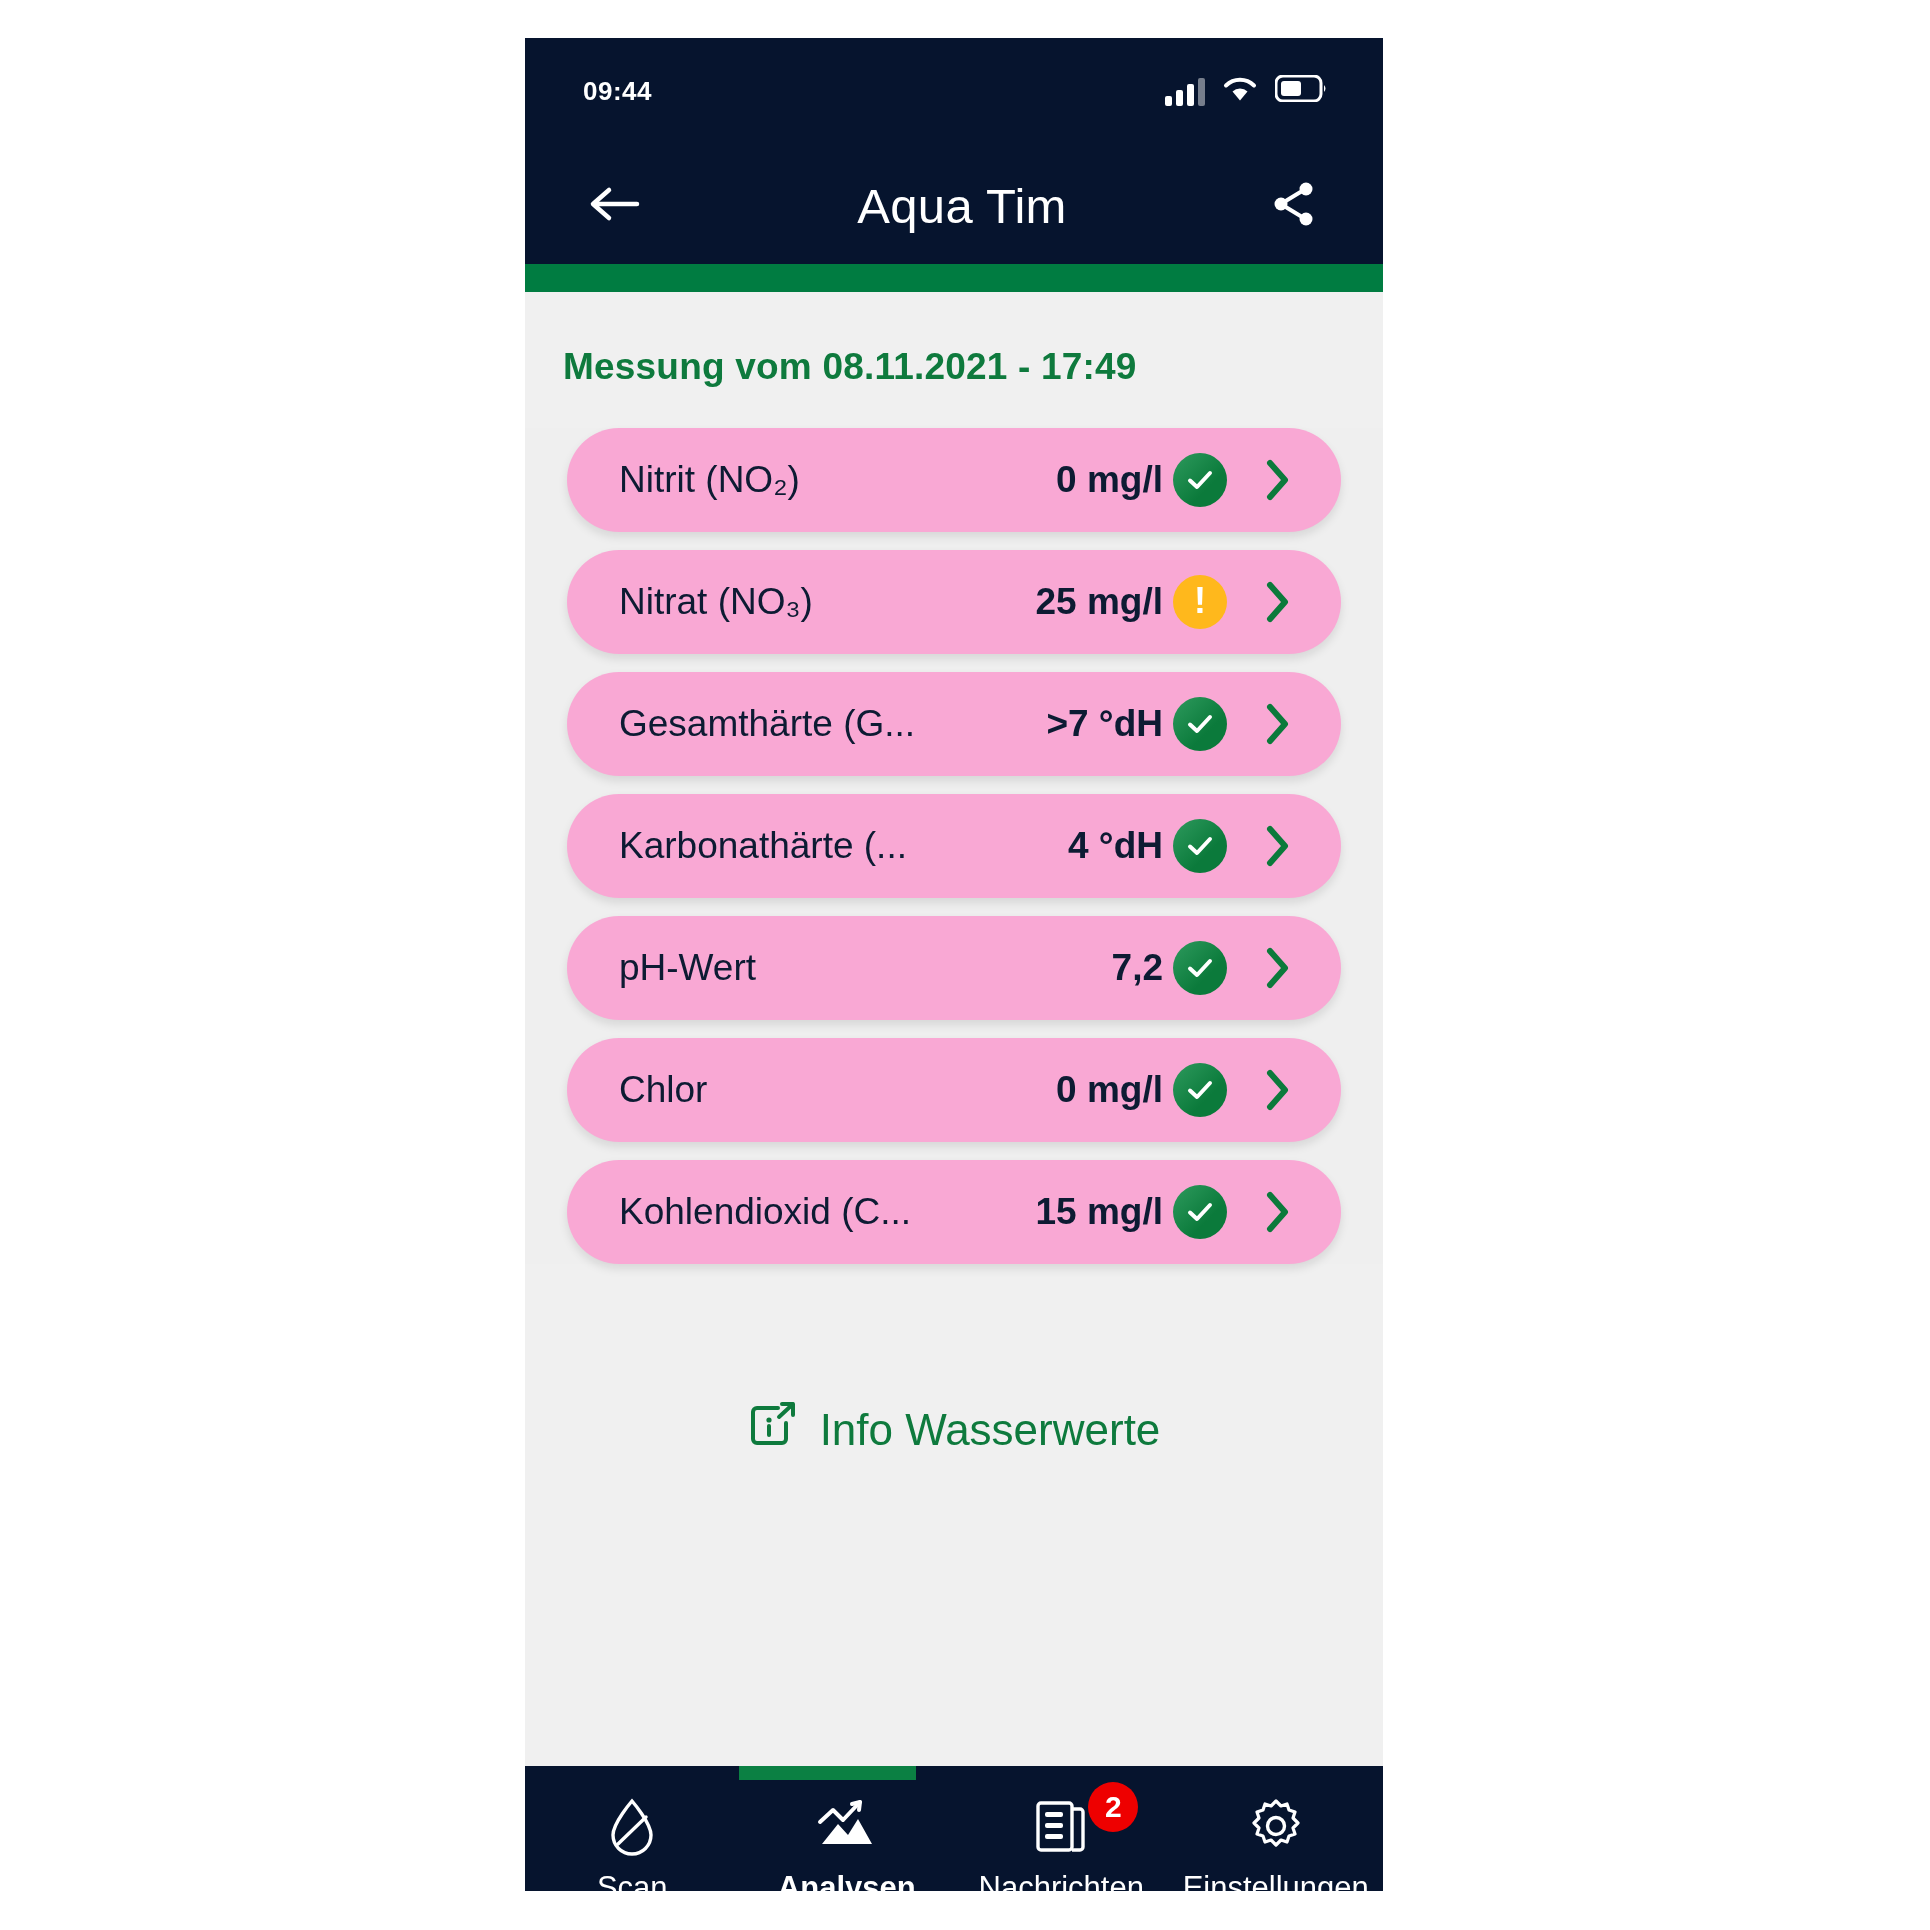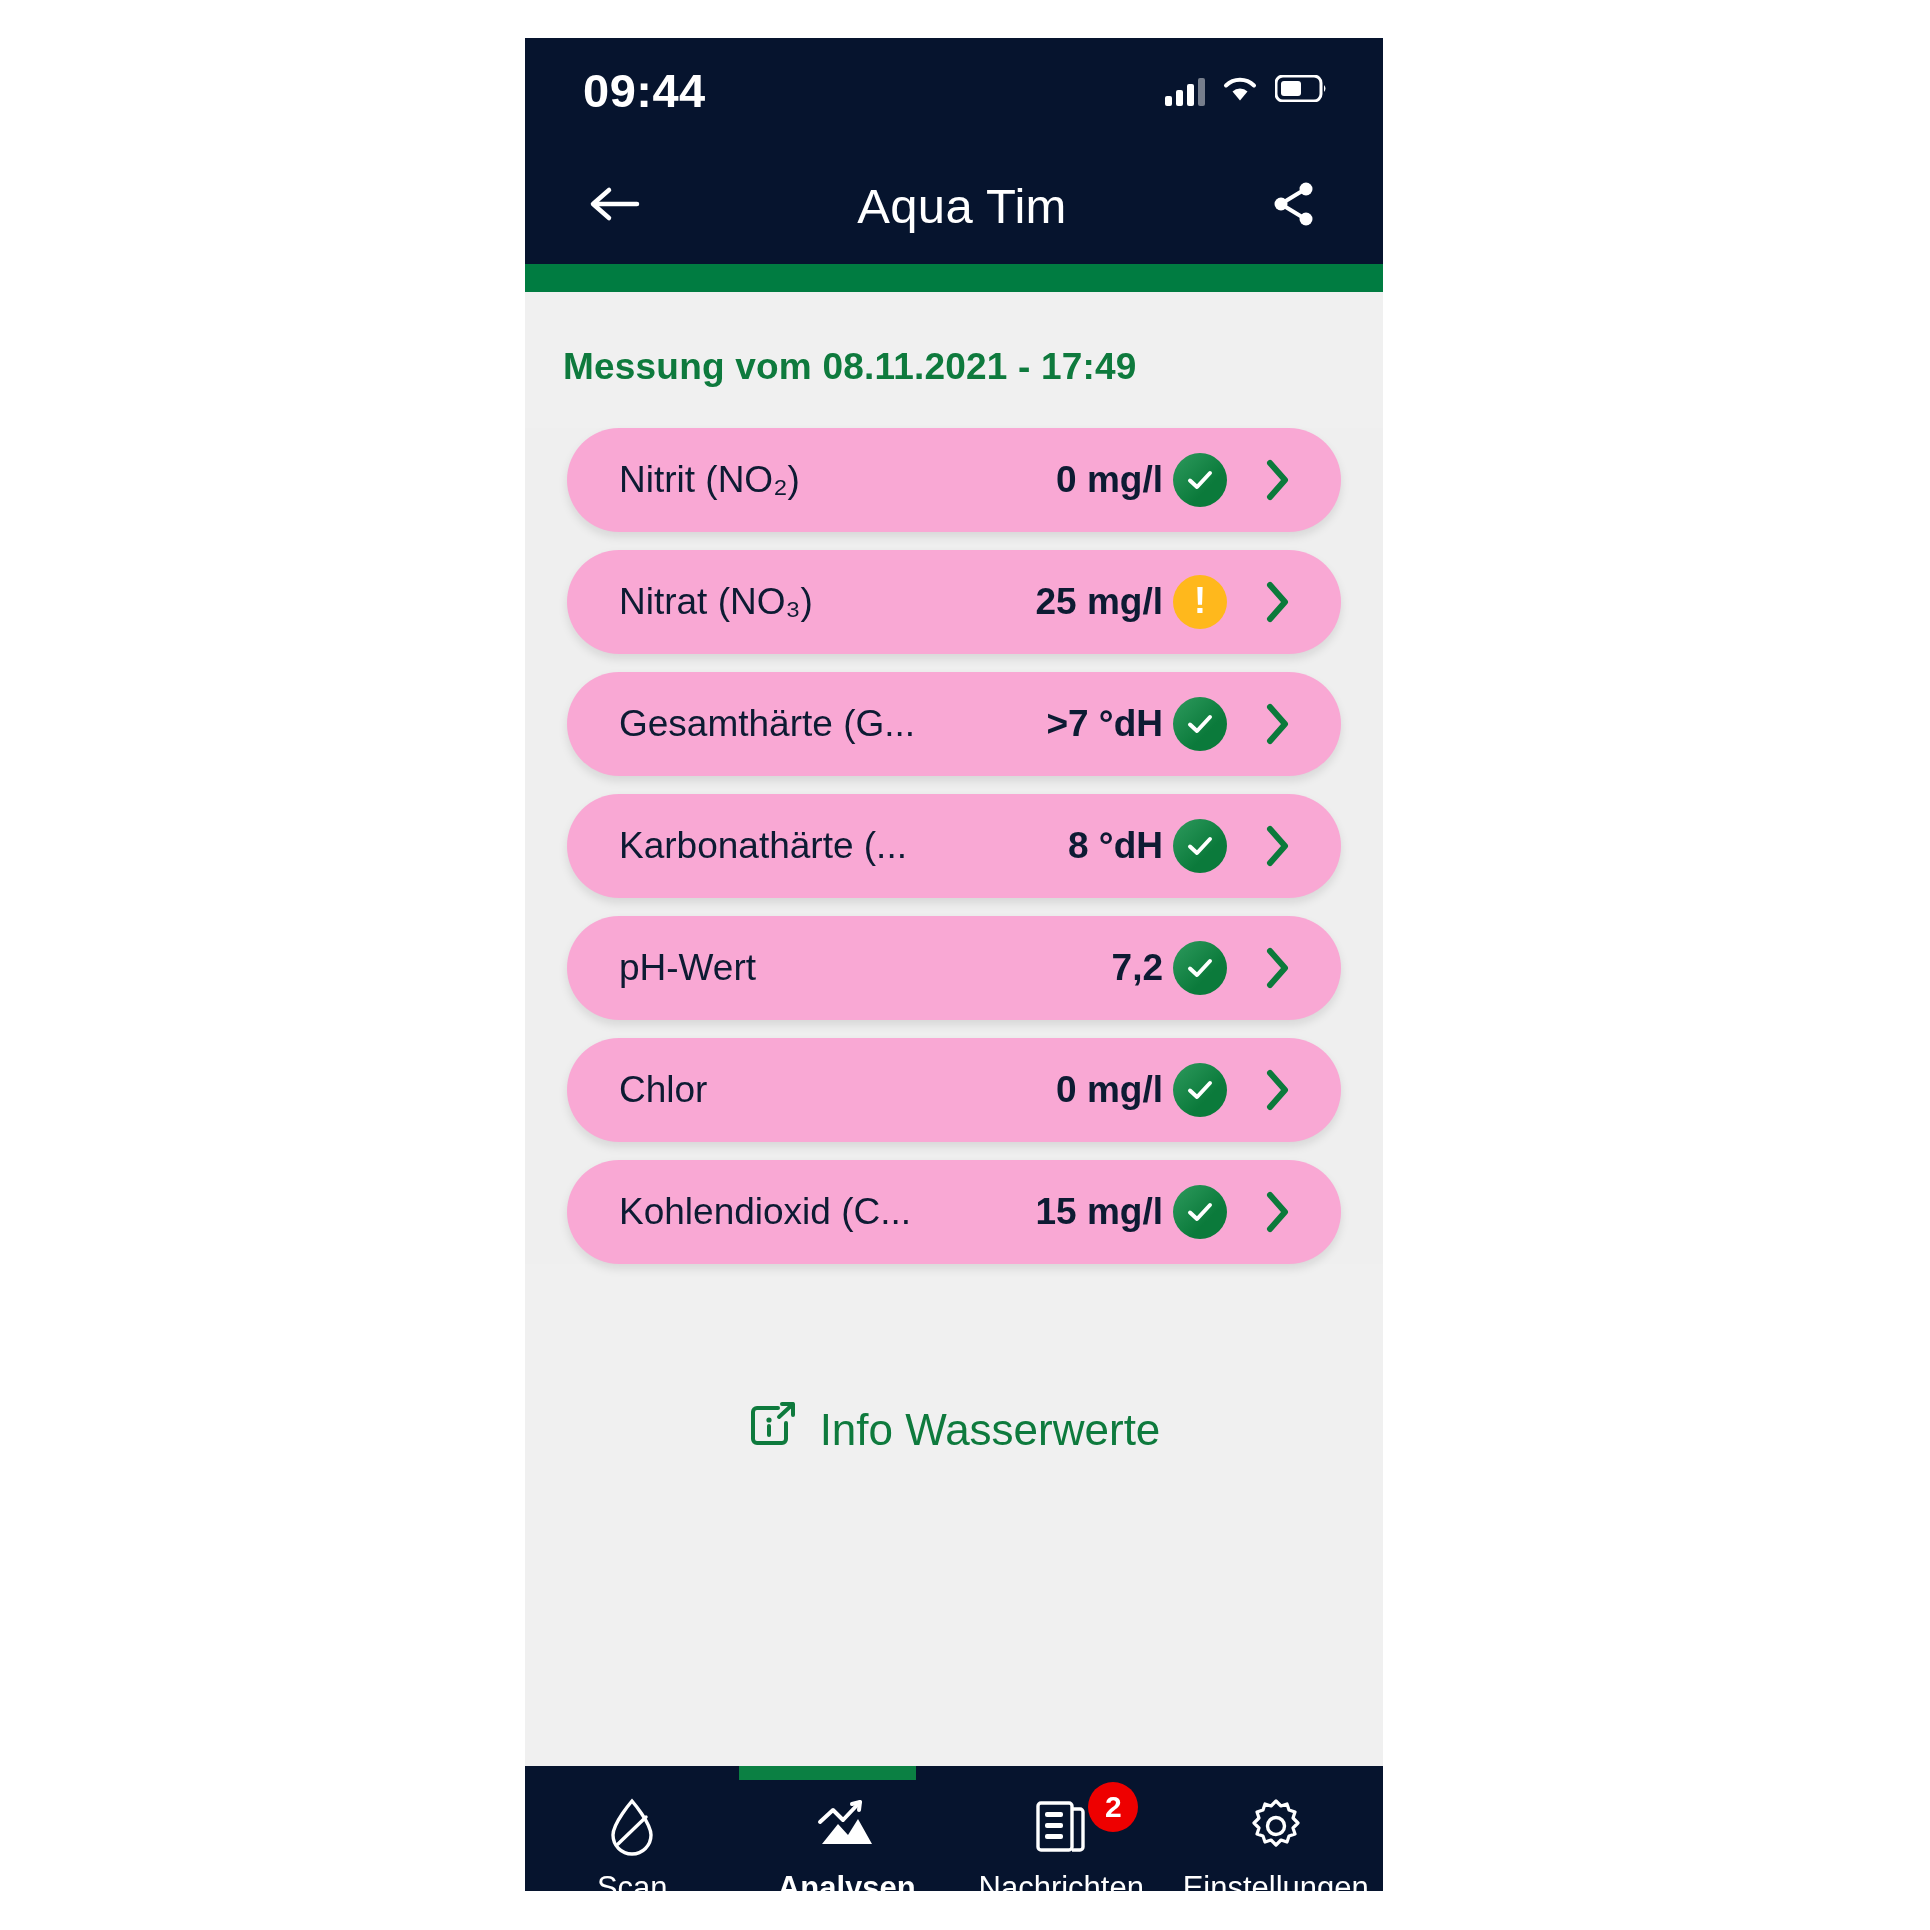--- a/index.html
+++ b/index.html
@@ -29,21 +29,21 @@
     position:relative;
     height:109px;
     background:#06142e;
     display:flex;
     align-items:center;
     justify-content:space-between;
     padding:0 56px 0 58px;
   }
   .status-time {
     color:#ffffff;
-    font-size:47px;
+    font-size:26px;
     font-weight:bold;
     letter-spacing:0.5px;
     line-height:1;
     padding-bottom:4px;
   }
   .status-icons {
     display:flex;
     align-items:flex-end;
     gap:18px;
     padding-bottom:4px;
@@ -304,21 +304,21 @@
           </span>
           <span class="chev">
             <svg width="26" height="44" viewBox="0 0 26 44">
                 <path d="M5 5 L20 22 L5 39" stroke="#0b7a3b" stroke-width="6" fill="none" stroke-linecap="round" stroke-linejoin="round"></path>
               </svg>
           </span>
         </div>
 
         <div class="row">
           <span class="row-label">Karbonathärte (...</span>
-          <span class="row-value">8 °dH</span>
+          <span class="row-value">4 °dH</span>
           <span class="badge ok">
             <svg width="34" height="34" viewBox="0 0 34 34">
                 <path d="M7 17.5 L14 24 L27 10" stroke="#fff" stroke-width="4" fill="none" stroke-linecap="round" stroke-linejoin="round"></path>
               </svg>
           </span>
           <span class="chev">
             <svg width="26" height="44" viewBox="0 0 26 44">
                 <path d="M5 5 L20 22 L5 39" stroke="#0b7a3b" stroke-width="6" fill="none" stroke-linecap="round" stroke-linejoin="round"></path>
               </svg>
           </span>

